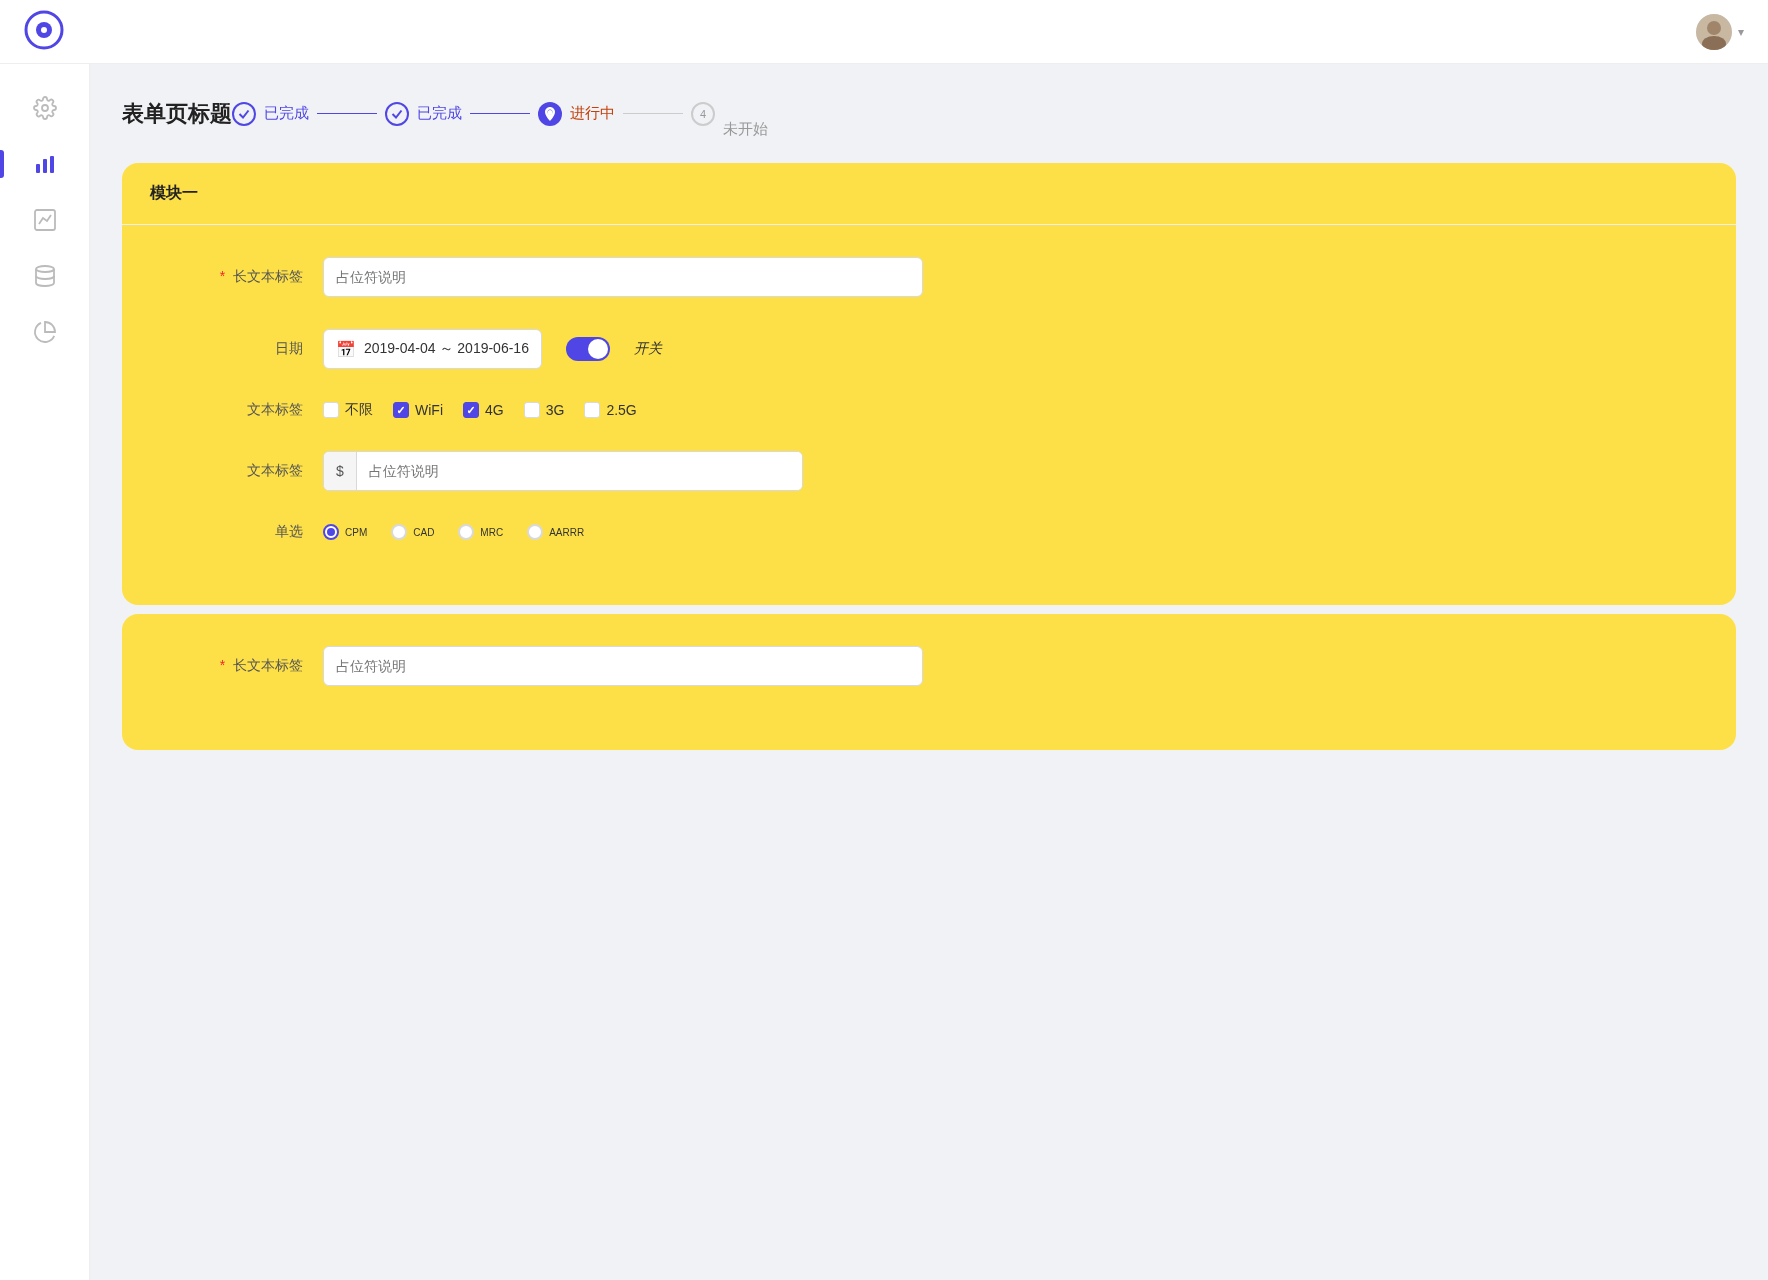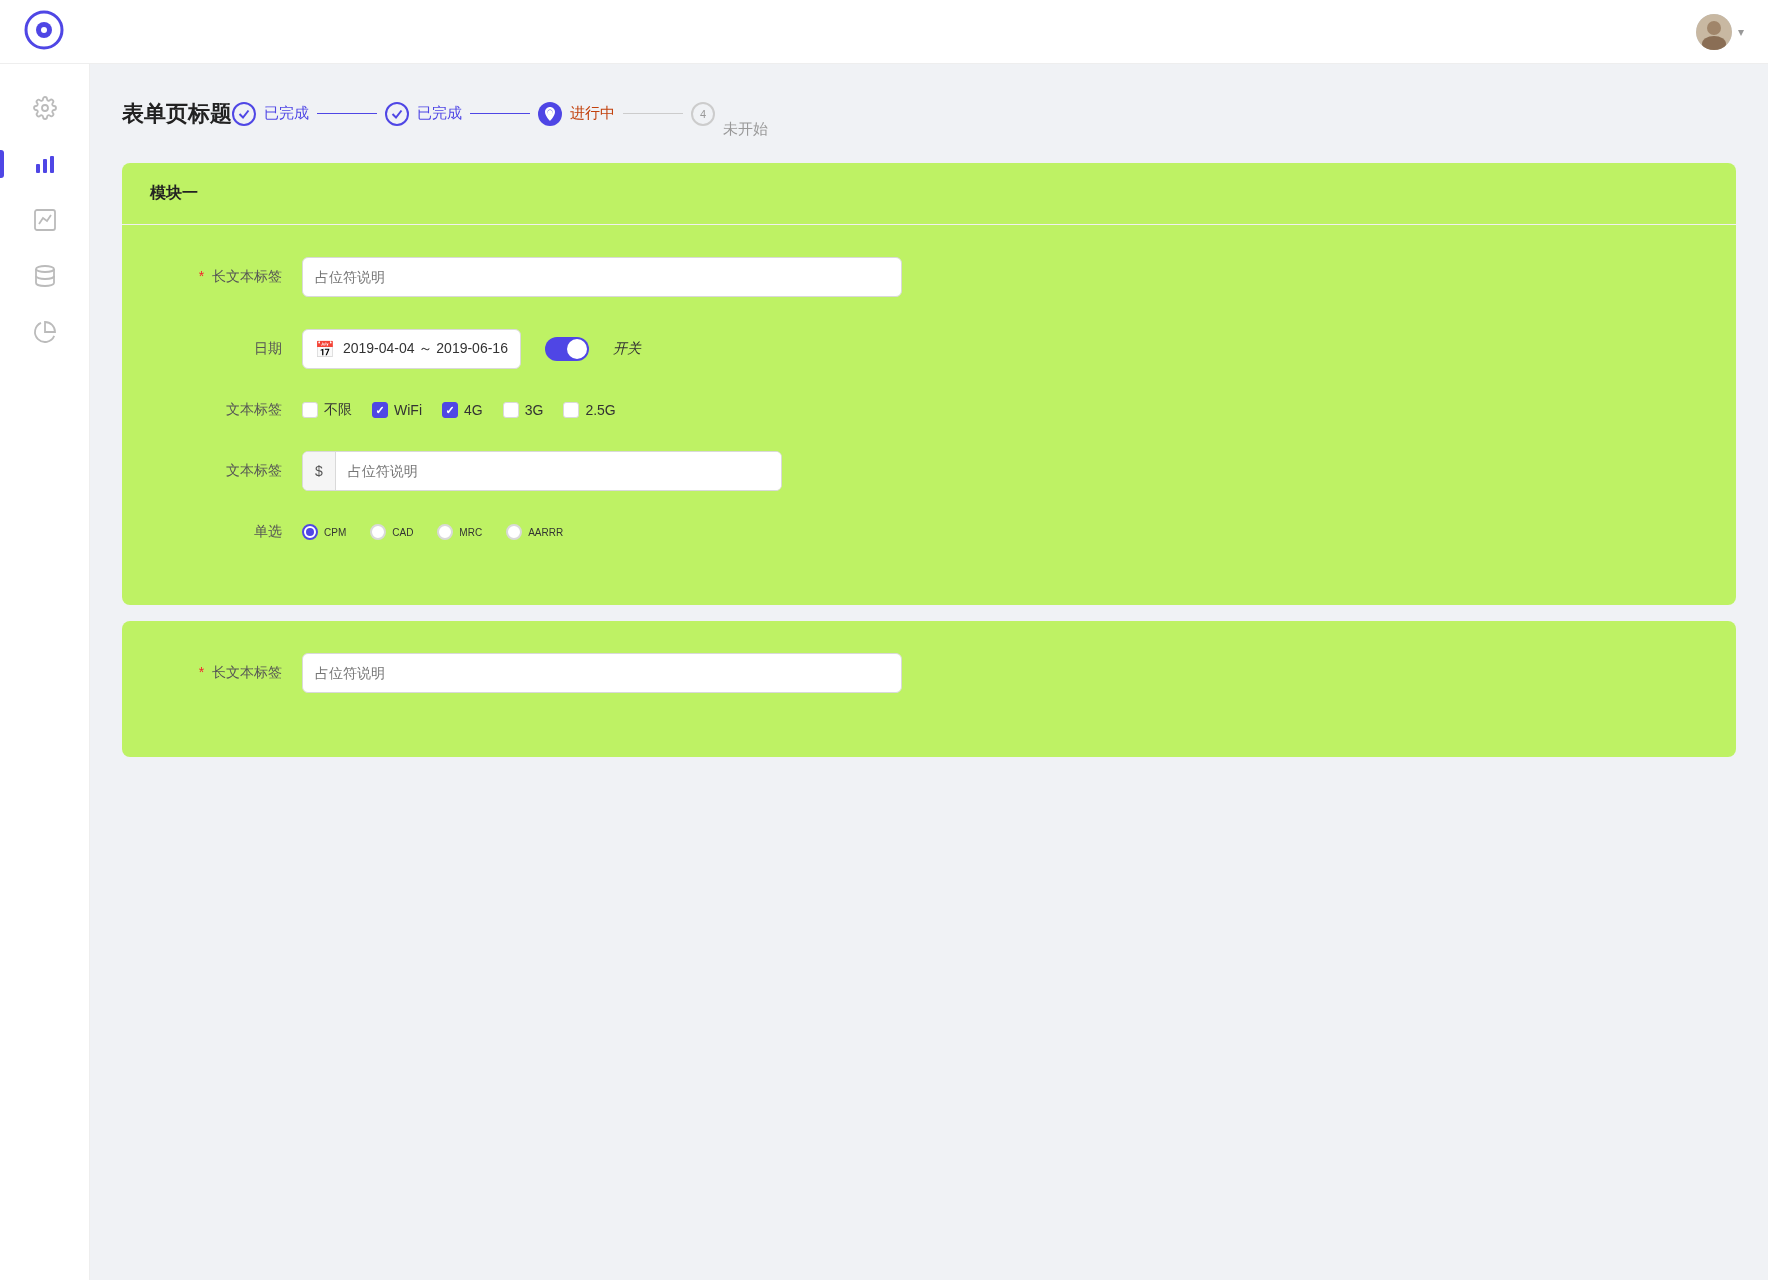--- a/index.html
+++ b/index.html
@@ -160,34 +160,34 @@
     .step-line {
       width: 60px;
       height: 1px;
       background: #ccc;
       margin: 0 8px;
     }
     .step-line.done { background: #4f46e5; }
 
     
     .card {
-      background: #bef264;
-      border-radius: 8px;
-      margin-bottom: 16px;
+      background: #fde047;
+      border-radius: 16px;
+      margin-bottom: 9px;
       overflow: hidden;
     }
     .card-section-title {
       font-size: 16px;
       font-weight: 600;
       color: #222;
       padding: 20px 28px;
       border-bottom: 1px solid #f0f0f0;
     }
     .card-body {
-      padding: 32px 40px;
+      padding: 32px 61px;
     }
 
     
     .form-row {
       display: flex;
       align-items: center;
       margin-bottom: 32px;
     }
     .form-label {
       width: 120px;

